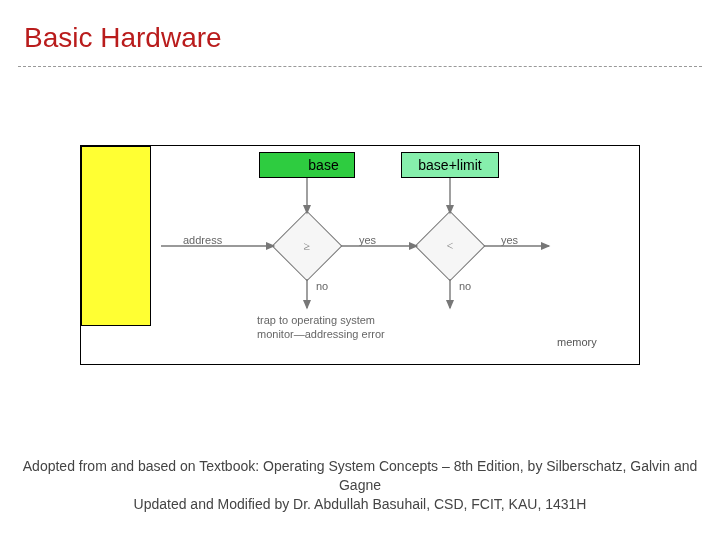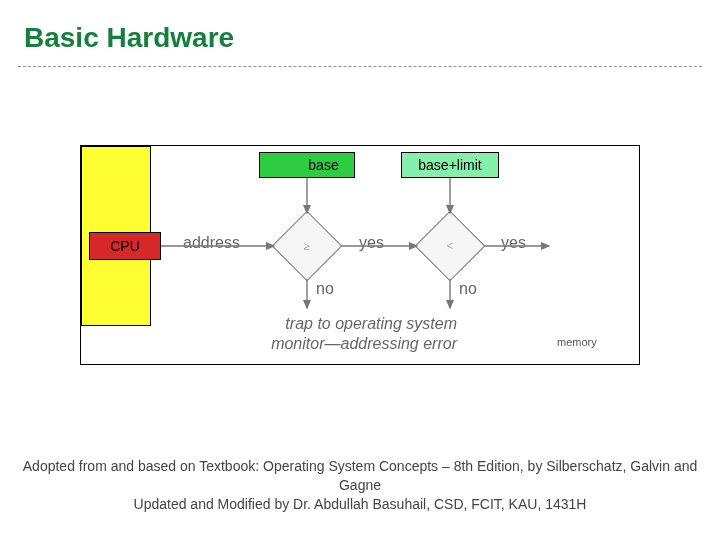--- a/index.html
+++ b/index.html
@@ -9,22 +9,22 @@
     background: #fff;
     font-family: Arial, Helvetica, sans-serif;
     position: relative;
     overflow: hidden;
   }
   .title {
     position: absolute;
     top: 22px;
     left: 24px;
     font-size: 28px;
-    font-weight: bold;
-    color: #15803d;
+    font-weight: normal;
+    color: #b91c1c;
   }
   .rule {
     position: absolute;
     top: 66px;
     left: 18px;
     right: 18px;
     border-top: 1px dashed #999;
   }
   .diagram {
     position: absolute;
@@ -86,34 +86,33 @@
   .diamond span {
     transform: rotate(-45deg);
     font-size: 12px;
     color: #777;
     font-family: "Times New Roman", serif;
   }
   .d1 { left: 201px; top: 75px; }
   .d2 { left: 344px; top: 75px; }
   .label {
     position: absolute;
-    font-size: 16px;
+    font-size: 11px;
     color: #666;
   }
   .lbl-address { left: 102px; top: 88px; }
   .lbl-yes1 { left: 278px; top: 88px; }
   .lbl-yes2 { left: 420px; top: 88px; }
   .lbl-no1 { left: 235px; top: 134px; }
   .lbl-no2 { left: 378px; top: 134px; }
   .trap {
     left: 176px; top: 168px;
     width: 200px;
-    text-align: right;
+    text-align: left;
     line-height: 1.25;
-    font-style: italic;
   }
   svg.arrows {
     position: absolute;
     left: 0; top: 0;
     width: 560px; height: 220px;
     pointer-events: none;
   }
   .footer {
     position: absolute;
     bottom: 26px;
@@ -125,21 +124,20 @@
   }
 </style>
 </head>
 <body>
 
 <div class="title">Basic Hardware</div>
 <div class="rule"></div>
 
 <div class="diagram">
 
-  <div class="box cpu">CPU</div>
   <div class="box base">base</div>
   <div class="box limit">base+limit</div>
   <div class="memory"></div>
   <div class="mem-label">memory</div>
 
   <div class="diamond d1">
       <span>≥</span>
     </div>
   <div class="diamond d2">
       <span>&lt;</span>

